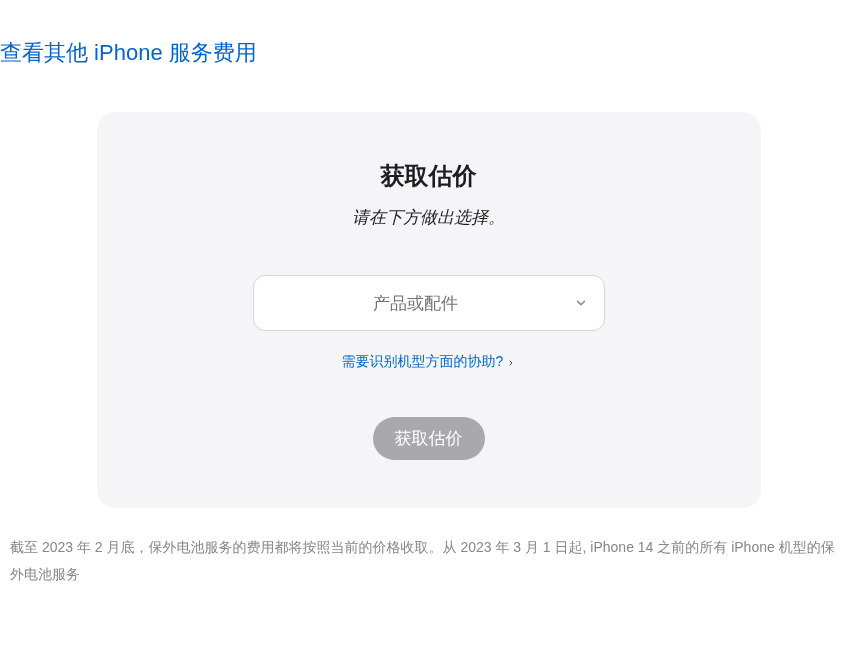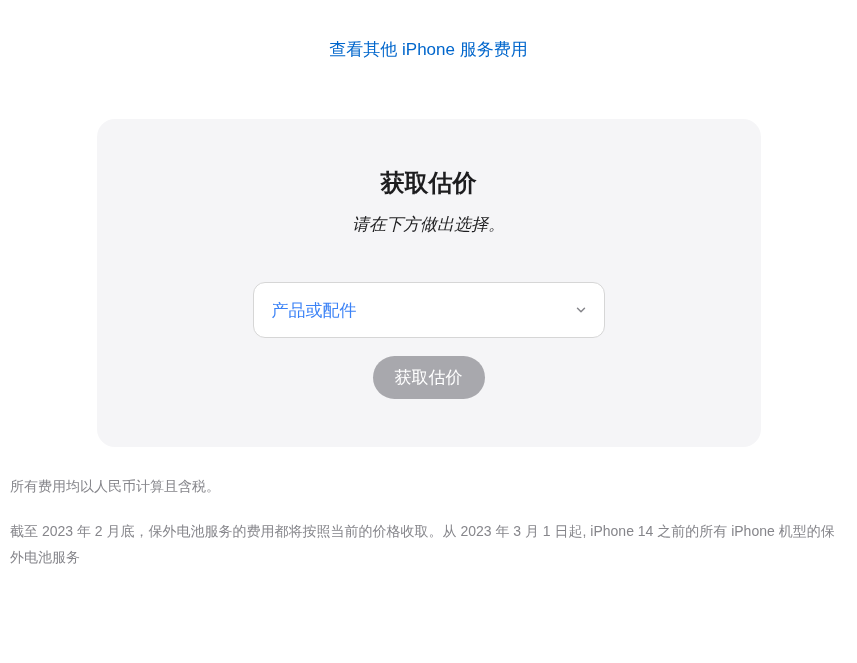--- a/index.html
+++ b/index.html
@@ -6,25 +6,24 @@
     body {
       font-family: -apple-system, BlinkMacSystemFont, "Segoe UI", "PingFang SC", "Hiragino Sans GB", "Microsoft YaHei", sans-serif;
       background: #ffffff;
       width: 857px;
       height: 663px;
       padding-top: 38px;
       color: #1d1d1f;
     }
     .top-link {
       display: block;
-      text-align: center;
       color: #0066cc;
-      font-size: 17px;
+      font-size: 22px;
       text-decoration: none;
-      margin-bottom: 58px;
+      margin-bottom: 44px;
       cursor: pointer;
     }
     .card {
       width: 664px;
       margin: 0 auto;
       background: #f5f5f7;
       border-radius: 18px;
       padding: 48px 0 48px 0;
       text-align: center;
     }
@@ -46,26 +45,27 @@
       position: relative;
     }
     .select {
       width: 100%;
       height: 56px;
       background: #ffffff;
       border: 1px solid #d6d6d6;
       border-radius: 12px;
       padding: 0 44px 0 18px;
       font-size: 17px;
-      color: #3b82f6;
+      color: #737373;
       text-align: left;
       cursor: pointer;
       display: flex;
       align-items: center;
       position: relative;
+      justify-content: center;
     }
     .chevron {
       position: absolute;
       right: 16px;
       top: 50%;
       transform: translateY(-50%);
       display: flex;
       align-items: center;
     }
     .help-link {
@@ -115,24 +115,31 @@
       <span>产品或配件</span>
       <span class="chevron">
         <svg class="chev" viewBox="0 0 24 24" fill="none" stroke="#86868b" stroke-width="2.5" stroke-linecap="round" stroke-linejoin="round">
             <polyline points="6 9 12 15 18 9"></polyline>
           </svg>
       </span>
     </div>
   </div>
 
 
+  <a class="help-link">
+    <span>需要识别机型方面的协助?</span>
+    <span>
+      <svg class="caret" viewBox="0 0 24 24" fill="none" stroke="#0066cc" stroke-width="3" stroke-linecap="round" stroke-linejoin="round">
+          <polyline points="9 6 15 12 9 18"></polyline>
+        </svg>
+    </span>
+  </a>
 
   <div>
     <button class="primary-btn">获取估价</button>
   </div>
 </div>
 
 <div class="footnotes">
-  <p>所有费用均以人民币计算且含税。</p>
   <p>
     <span>截至 2023 年 2 月底，保外电池服务的费用都将按照当前的价格收取。从 2023 年 3 月 1 日起, iPhone 14 之前的所有 iPhone 机型的保外电池服务</span>
   </p>
 </div>
 
 </body></html>

